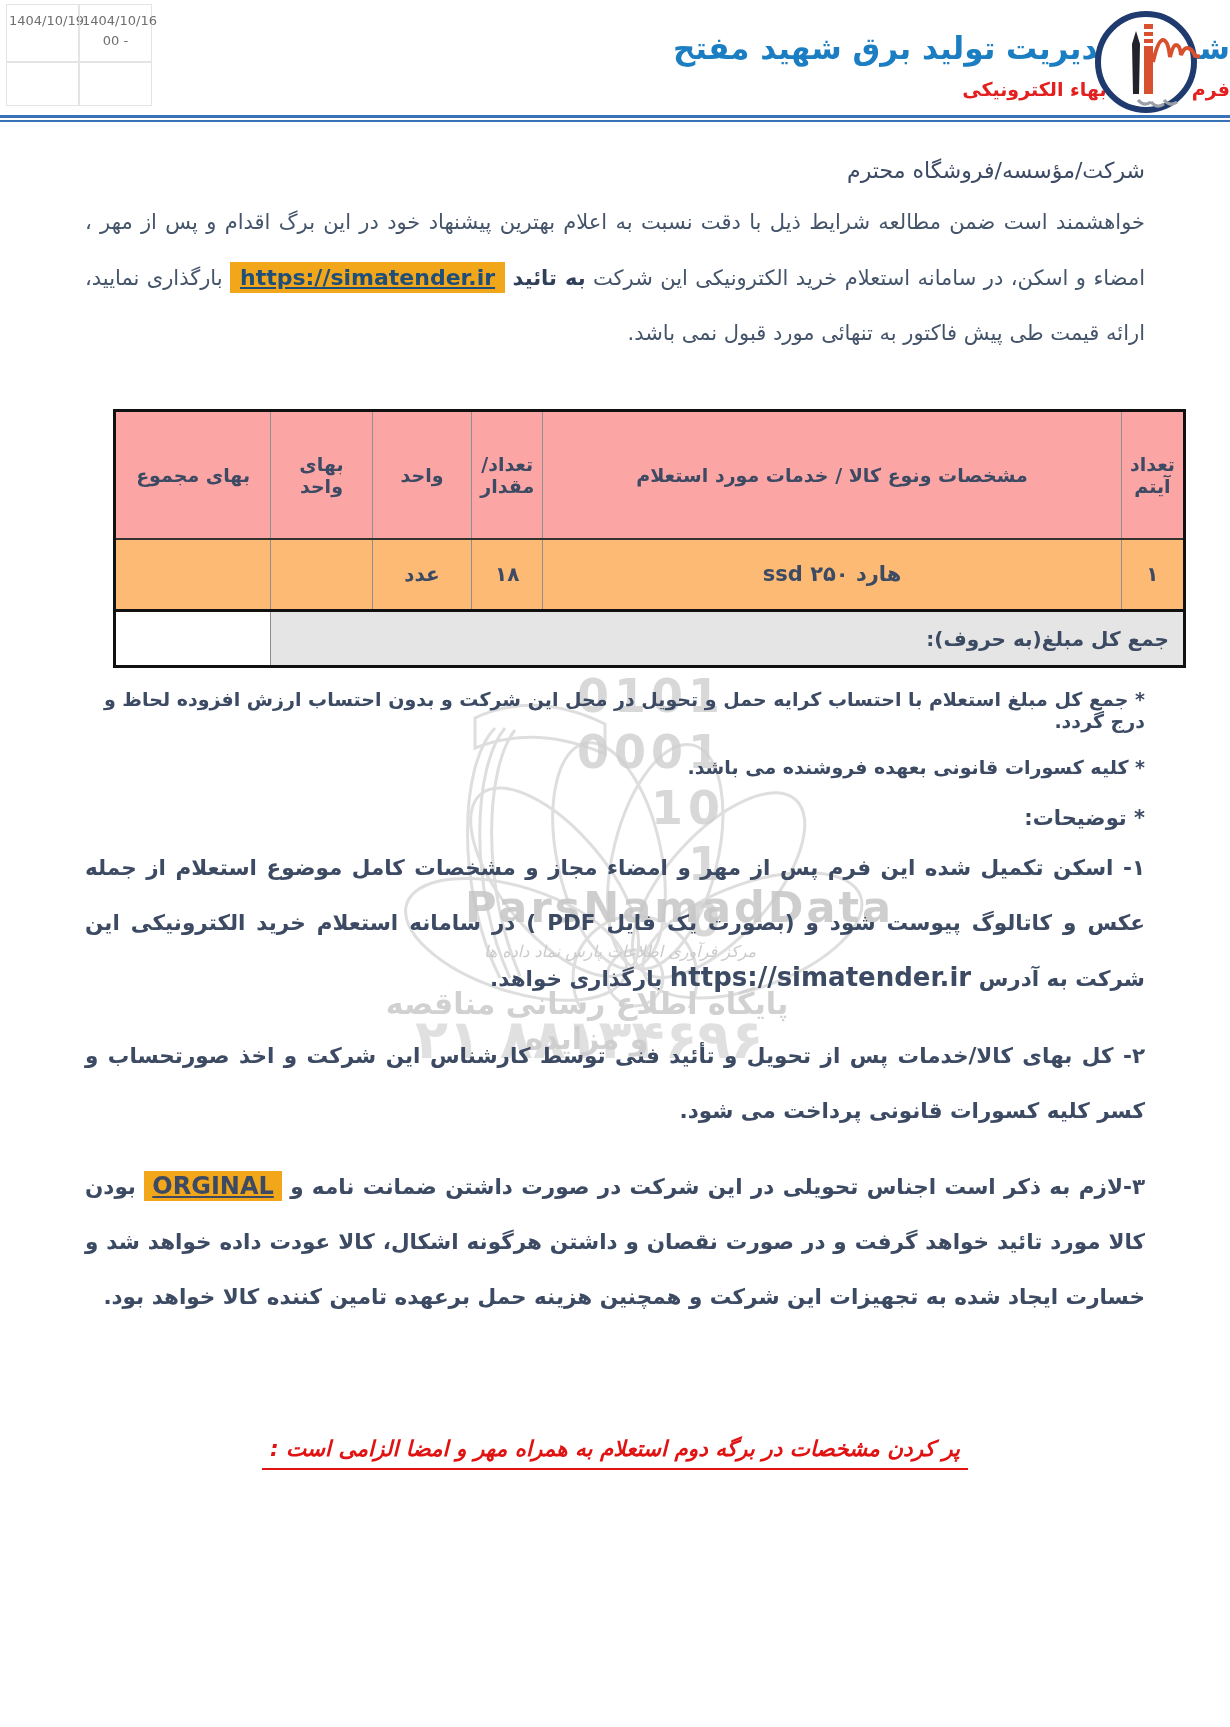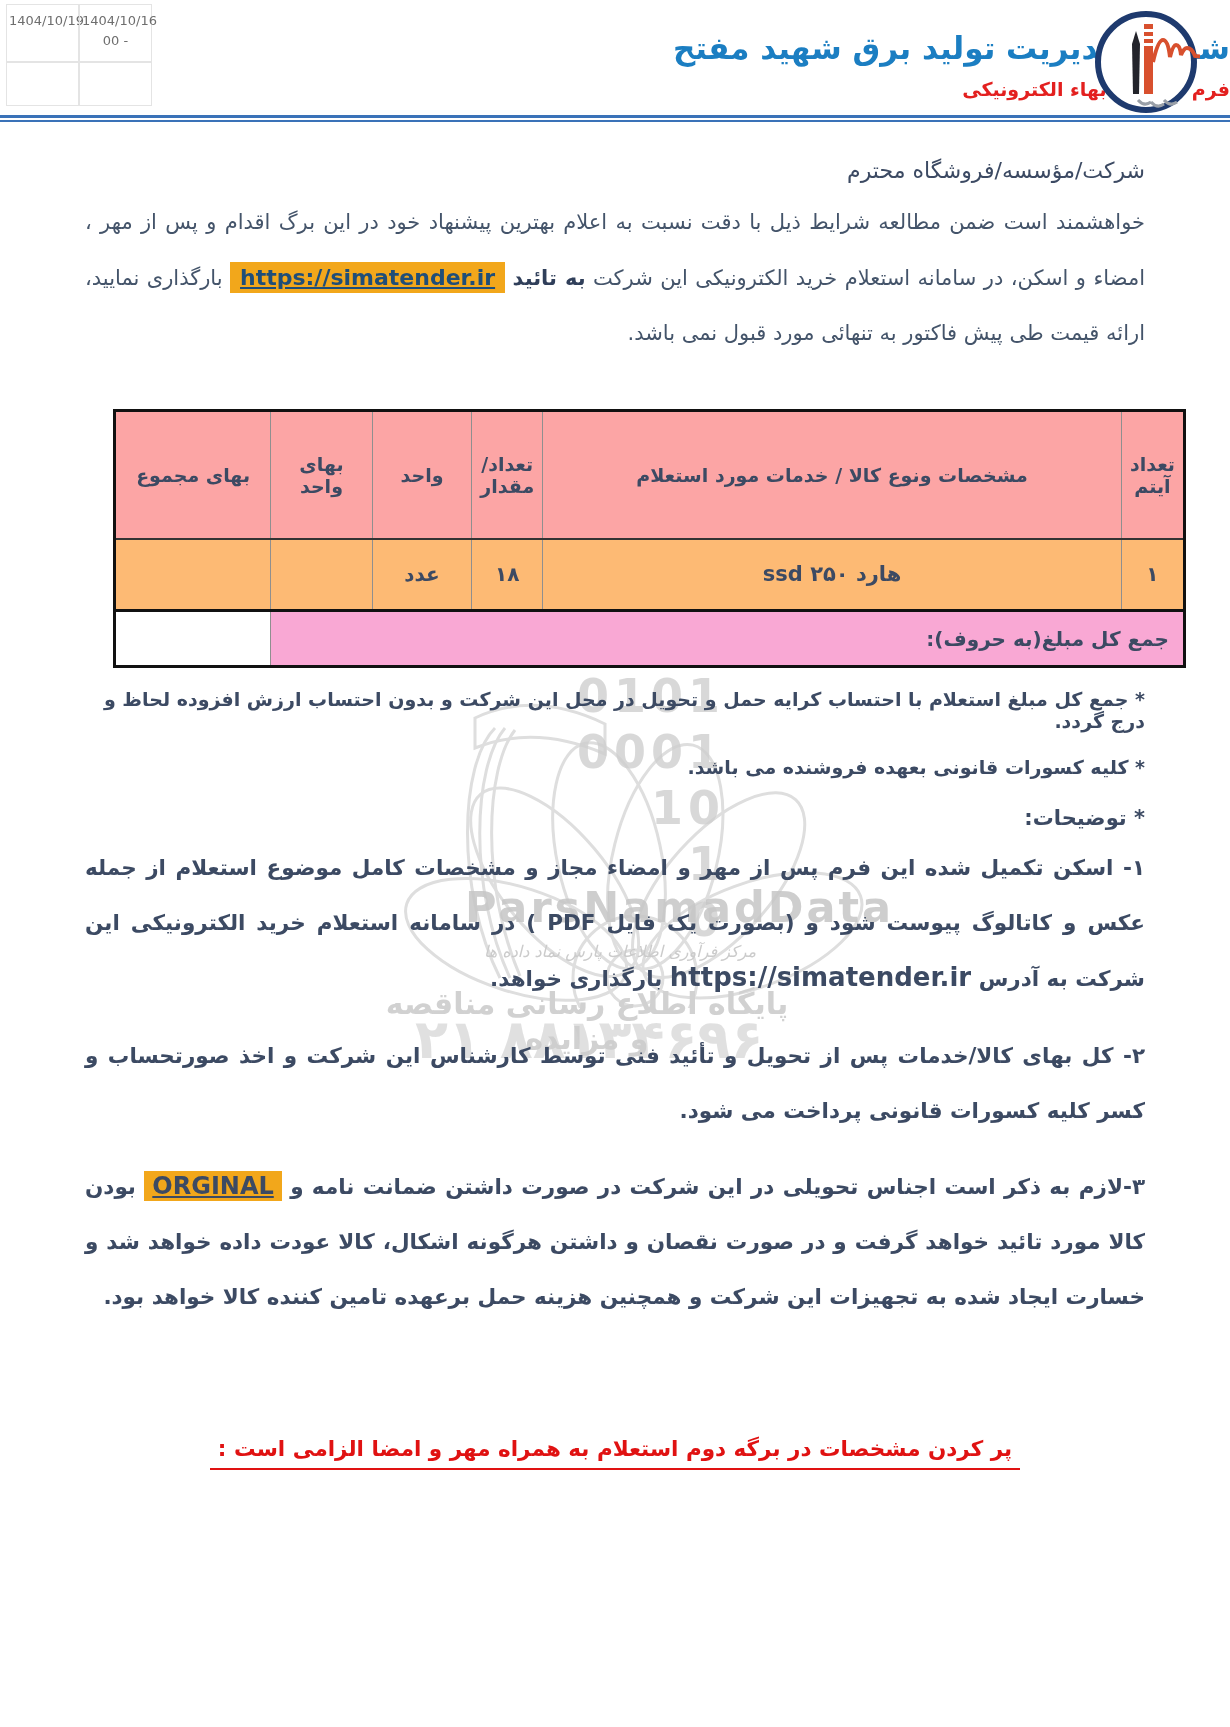--- a/index.html
+++ b/index.html
@@ -53,36 +53,36 @@
     height:128px; vertical-align:middle; text-align:center; padding:0 8px;
     border-bottom:2px solid #333333;
   }
   .inq-table tbody td {
     height:72px; font-size:20px; font-weight:bold; text-align:center; background:#fdba74;
     border-bottom:3px solid #111111;
   }
   .inq-table td.desc-cell { font-size:21px; }
   .inq-table tfoot td { height:56px; }
   .inq-table tfoot .sum-label {
-    background:#f9a8d4; font-size:20px; font-weight:bold; text-align:right; padding:0 14px;
+    background:#e5e5e5; font-size:20px; font-weight:bold; text-align:right; padding:0 14px;
   }
   .inq-table tfoot .sum-empty { background:#ffffff; }
 
   .note { margin-top:24px; font-size:19px; font-weight:bold; color:#3c4a63; }
   .note.first { margin-top:20px; }
   .expl-title { margin-top:28px; font-size:21px; font-weight:bold; color:#3c4a63; }
 
   .expl { margin-top:10px; font-size:21.5px; font-weight:bold; line-height:55px; text-align:justify; color:#3c4a63; }
   .url-plain { direction:ltr; unicode-bidi:embed; font-size:26px; font-weight:bold; color:#3c4a63; }
   .hl-org {
     background:#f2a71b; font-size:24px; font-weight:bold; color:#3c4a63;
     text-decoration:underline; padding:1px 8px; direction:ltr; unicode-bidi:embed;
   }
 
-  .red-notice { margin-top:112px; text-align:center; }
+  .red-notice { margin-top:112px; text-align:center;font-style:italic; }
   .red-notice span {
     color:#e01212; font-size:21.5px; font-weight:bold;
     border-bottom:2px solid #e01212; padding:0 8px 7px;
   }
 
   
   .wm { position:absolute; inset:0; z-index:0; pointer-events:none; }
   .wm-binary {
     position:absolute; left:575px; top:668px; width:150px; text-align:right; direction:ltr;
     font-size:46px; font-weight:bold; color:#cfcfcf; opacity:.8; line-height:56px; letter-spacing:5px;

